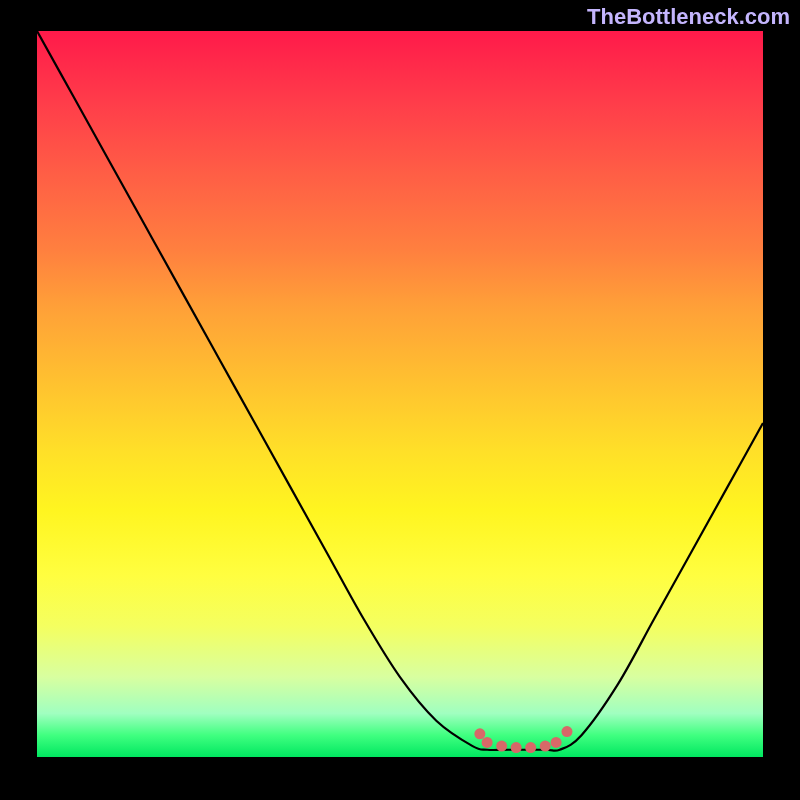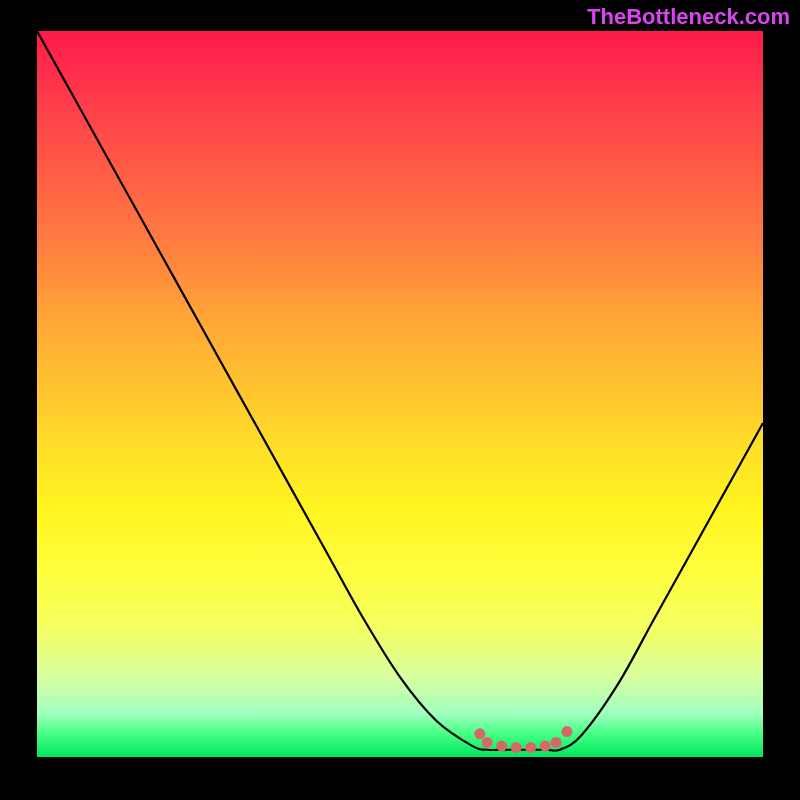--- a/index.html
+++ b/index.html
@@ -9,21 +9,21 @@
     background: #000;
     font-family: Arial, sans-serif;
     position: relative;
   }
   .watermark {
     position: absolute;
     top: 4px;
     right: 10px;
     font-size: 22px;
     font-weight: bold;
-    color: #d946ef;
+    color: #c4b5fd;
     z-index: 10;
   }
   .plot-area {
     position: absolute;
     left: 37px;
     top: 31px;
     width: 726px;
     height: 726px;
     background: linear-gradient(to bottom,
       #ff1a4a 0%,

